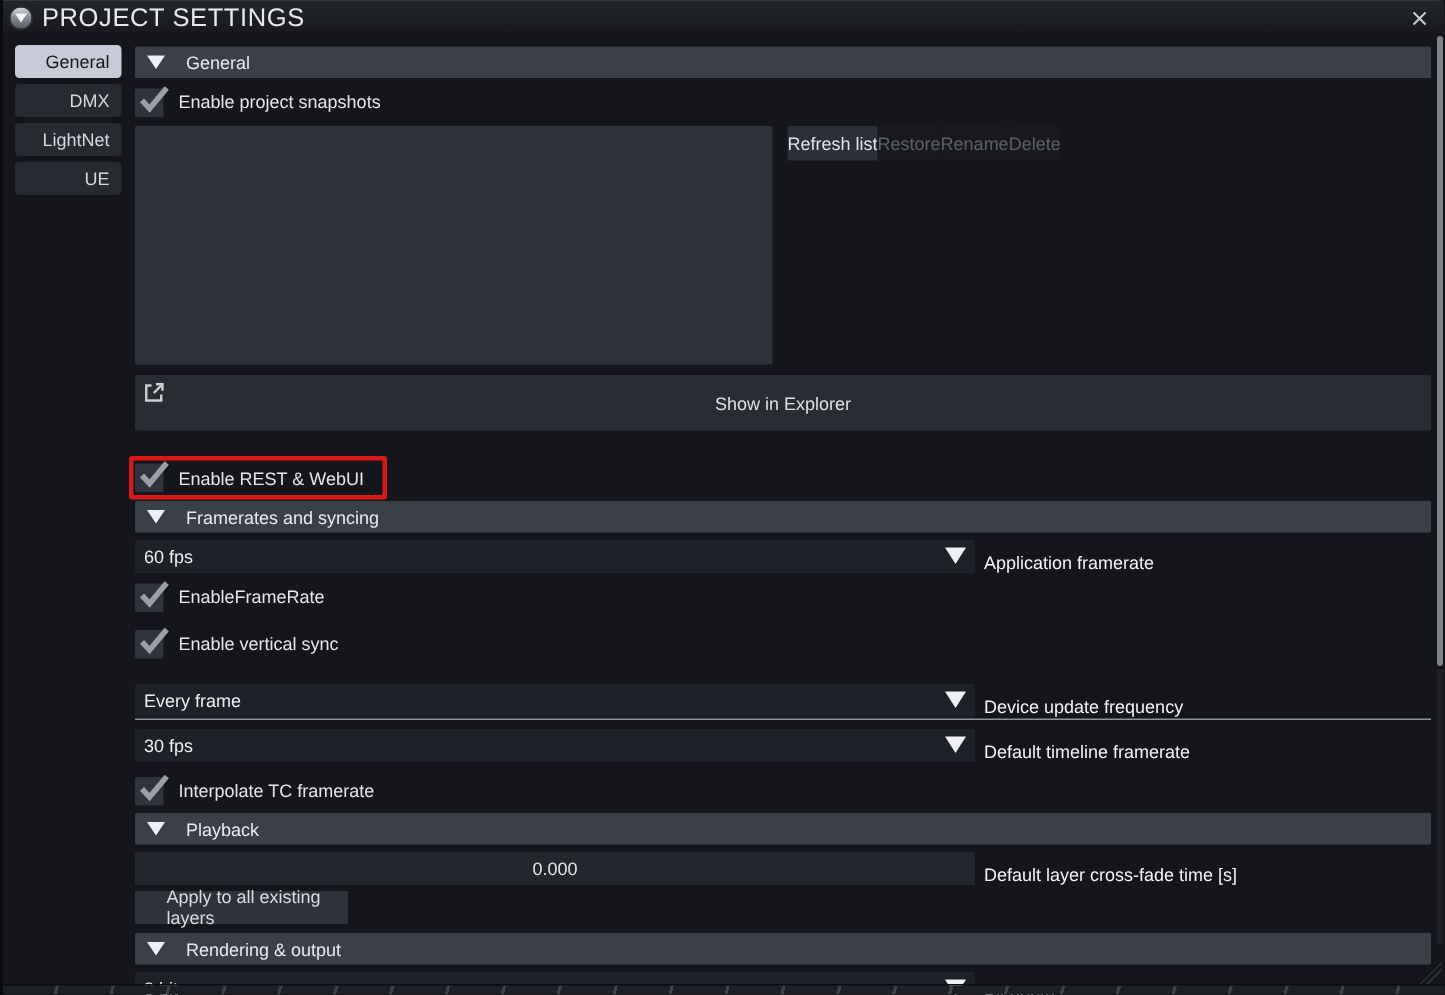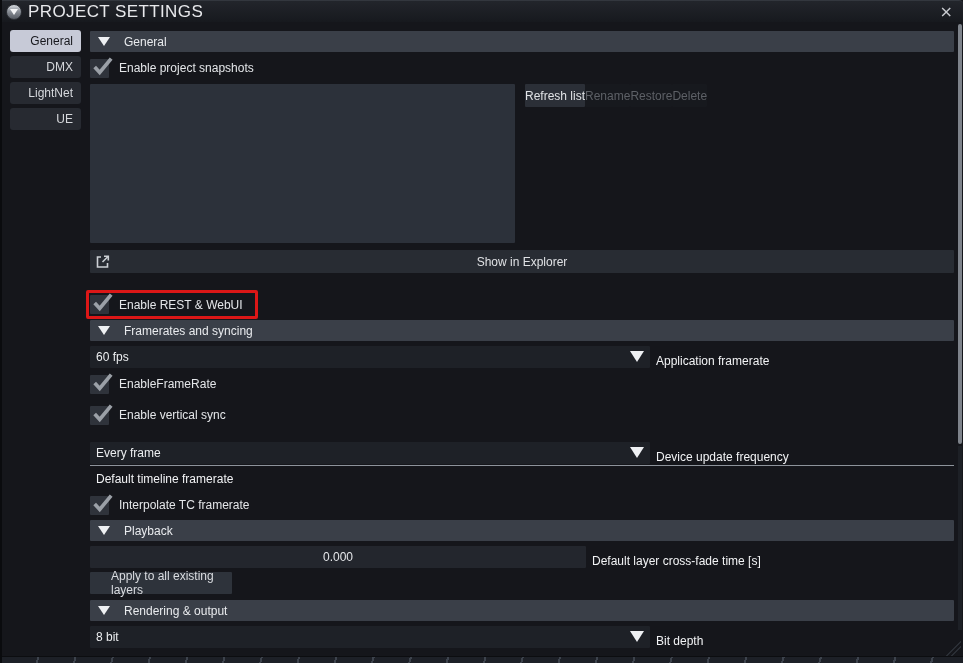--- a/index.html
+++ b/index.html
@@ -62,21 +62,21 @@
   .listbox { width:425px; height:159px; background:#2c313a; border-radius:1px; }
   .btncol { flex:1; margin-left:10px; display:flex; flex-direction:row; }
   .btn {
     height:23px; margin-bottom:5px; border-radius:1px;
     display:flex; align-items:center; justify-content:center;
     background:#2b2f37; color:#e0e2e5; cursor:pointer;
   }
   .btn.disabled { background:#17191e; color:#5d6066; cursor:default; }
   
   .explorer {
-    height:23px; background:#282c33; border-radius:1px; position:relative;
+    height:37px; background:#282c33; border-radius:1px; position:relative;
     display:flex; align-items:center; justify-content:center;
     color:#dfe1e4; cursor:pointer;
   }
   .explorer svg { position:absolute; left:4px; top:3px; }
   
   .rest-wrap { margin-left:-4px; }
   .rest-box {
     display:inline-flex; align-items:center;
     border:3px solid #dc1717; border-radius:2px;
     padding:2px 12px 2px 1px;
@@ -89,21 +89,21 @@
     width:560px; height:22px; background:#1e2127; border-radius:1px;
     position:relative; display:flex; align-items:center;
     padding-left:6px; color:#eceef0; cursor:pointer;
   }
   .dropdown .dd-tri {
     position:absolute; right:6px; top:5px;
     width:0; height:0; border-left:7px solid transparent; border-right:7px solid transparent; border-top:11px solid #eef0f3;
   }
   .val-row .lbl { margin-left:6px; color:#f2f3f5; }
   .textinput {
-    width:496px; height:22px; background:#23262d; border-radius:1px;
+    width:560px; height:22px; background:#23262d; border-radius:1px;
     display:flex; align-items:center; justify-content:center; color:#e4e6e9;
   }
   .apply-btn {
     width:142px; height:22px; background:#2e333b; border-radius:1px;
     display:flex; align-items:center; padding-left:21px;
     color:#dadce0; cursor:pointer;
   }
   .separator { height:1px; background:#8d939b; }
   
   .m9{margin-top:9px}.m6{margin-top:6px}.m7{margin-top:7px}.m5{margin-top:5px}
@@ -153,22 +153,22 @@
           <path d="M4 13 L9.5 19 L22 4" stroke="#9ba0a7" stroke-width="4" fill="none"></path>
         </svg>
     </span>
     <span>Enable project snapshots</span>
   </div>
 
   <div class="snap-area m6">
     <div class="listbox"></div>
     <div class="btncol">
       <div class="btn">Refresh list</div>
+      <div class="btn disabled">Restore</div>
       <div class="btn disabled">Rename</div>
-      <div class="btn disabled">Restore</div>
       <div class="btn disabled">Delete</div>
     </div>
   </div>
 
   <div class="explorer m7">
     <svg width="17" height="17" viewBox="0 0 17 17">
       <path d="M7 4 H3.5 V14 H13.5 V10" stroke="#ccd0d5" stroke-width="1.6" fill="none"></path>
       <path d="M10 3.2 H14.3 V7.5" stroke="#ccd0d5" stroke-width="1.6" fill="none"></path>
       <path d="M14 3.5 L8.5 9" stroke="#ccd0d5" stroke-width="1.6" fill="none"></path>
     </svg>
@@ -221,20 +221,24 @@
     <div class="dropdown">
       <span>Every frame</span>
       <span class="dd-tri"></span>
     </div>
     <span class="lbl">Device update frequency</span>
   </div>
 
   <div class="separator m1"></div>
 
   <div class="val-row m6">
+    <div class="dropdown">
+      <span>30 fps</span>
+      <span class="dd-tri"></span>
+    </div>
     <span class="lbl">Default timeline framerate</span>
   </div>
 
   <div class="chk-row m10">
     <span class="checkbox">
       <svg viewBox="0 0 24 24">
           <path d="M4 13 L9.5 19 L22 4" stroke="#9ba0a7" stroke-width="4" fill="none"></path>
         </svg>
     </span>
     <span>Interpolate TC framerate</span>

